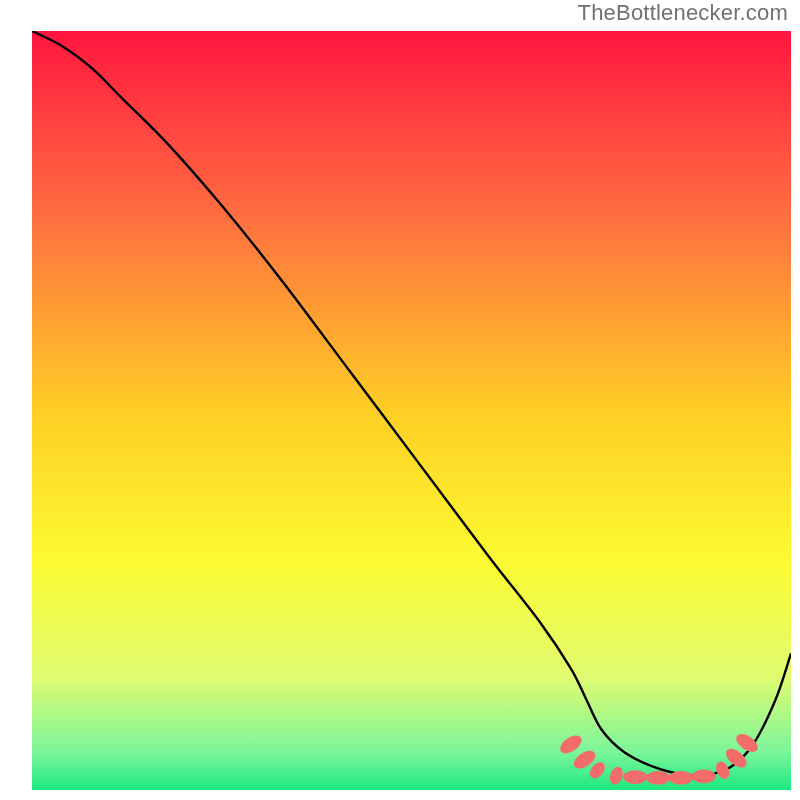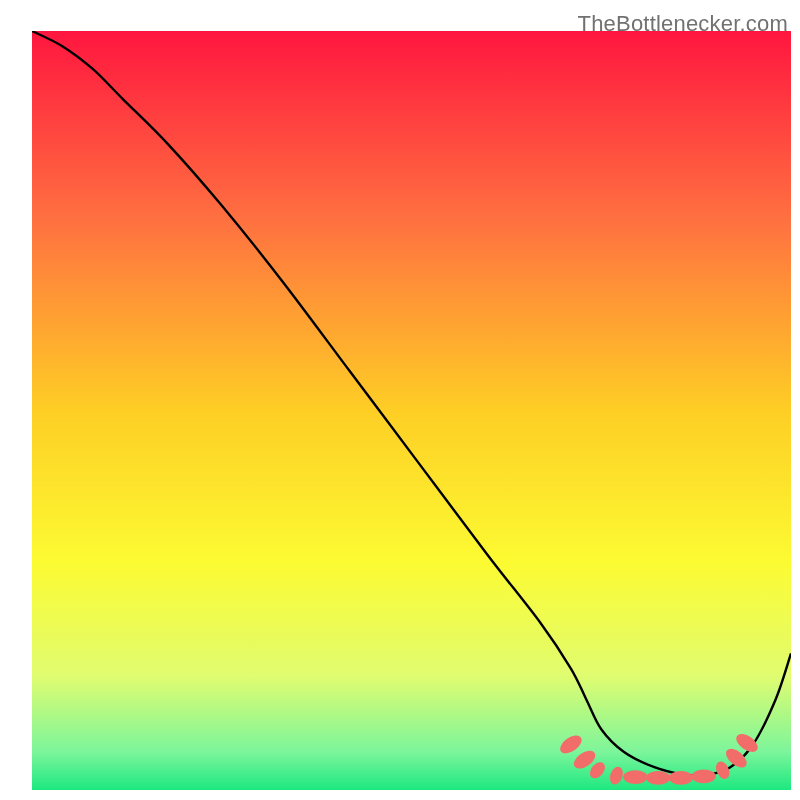--- a/index.html
+++ b/index.html
@@ -16,21 +16,20 @@
     height: 800px;
   }
   .attribution {
     position: absolute;
     top: 0;
     right: 12px;
     font-size: 22px;
     color: #717171;
     font-weight: 500;
     letter-spacing: 0.2px;
-    margin-top: 11px;
   }
   svg.chart {
     position: absolute;
     left: 0;
     top: 0;
     width: 800px;
     height: 800px;
   }
 </style>
 </head>

